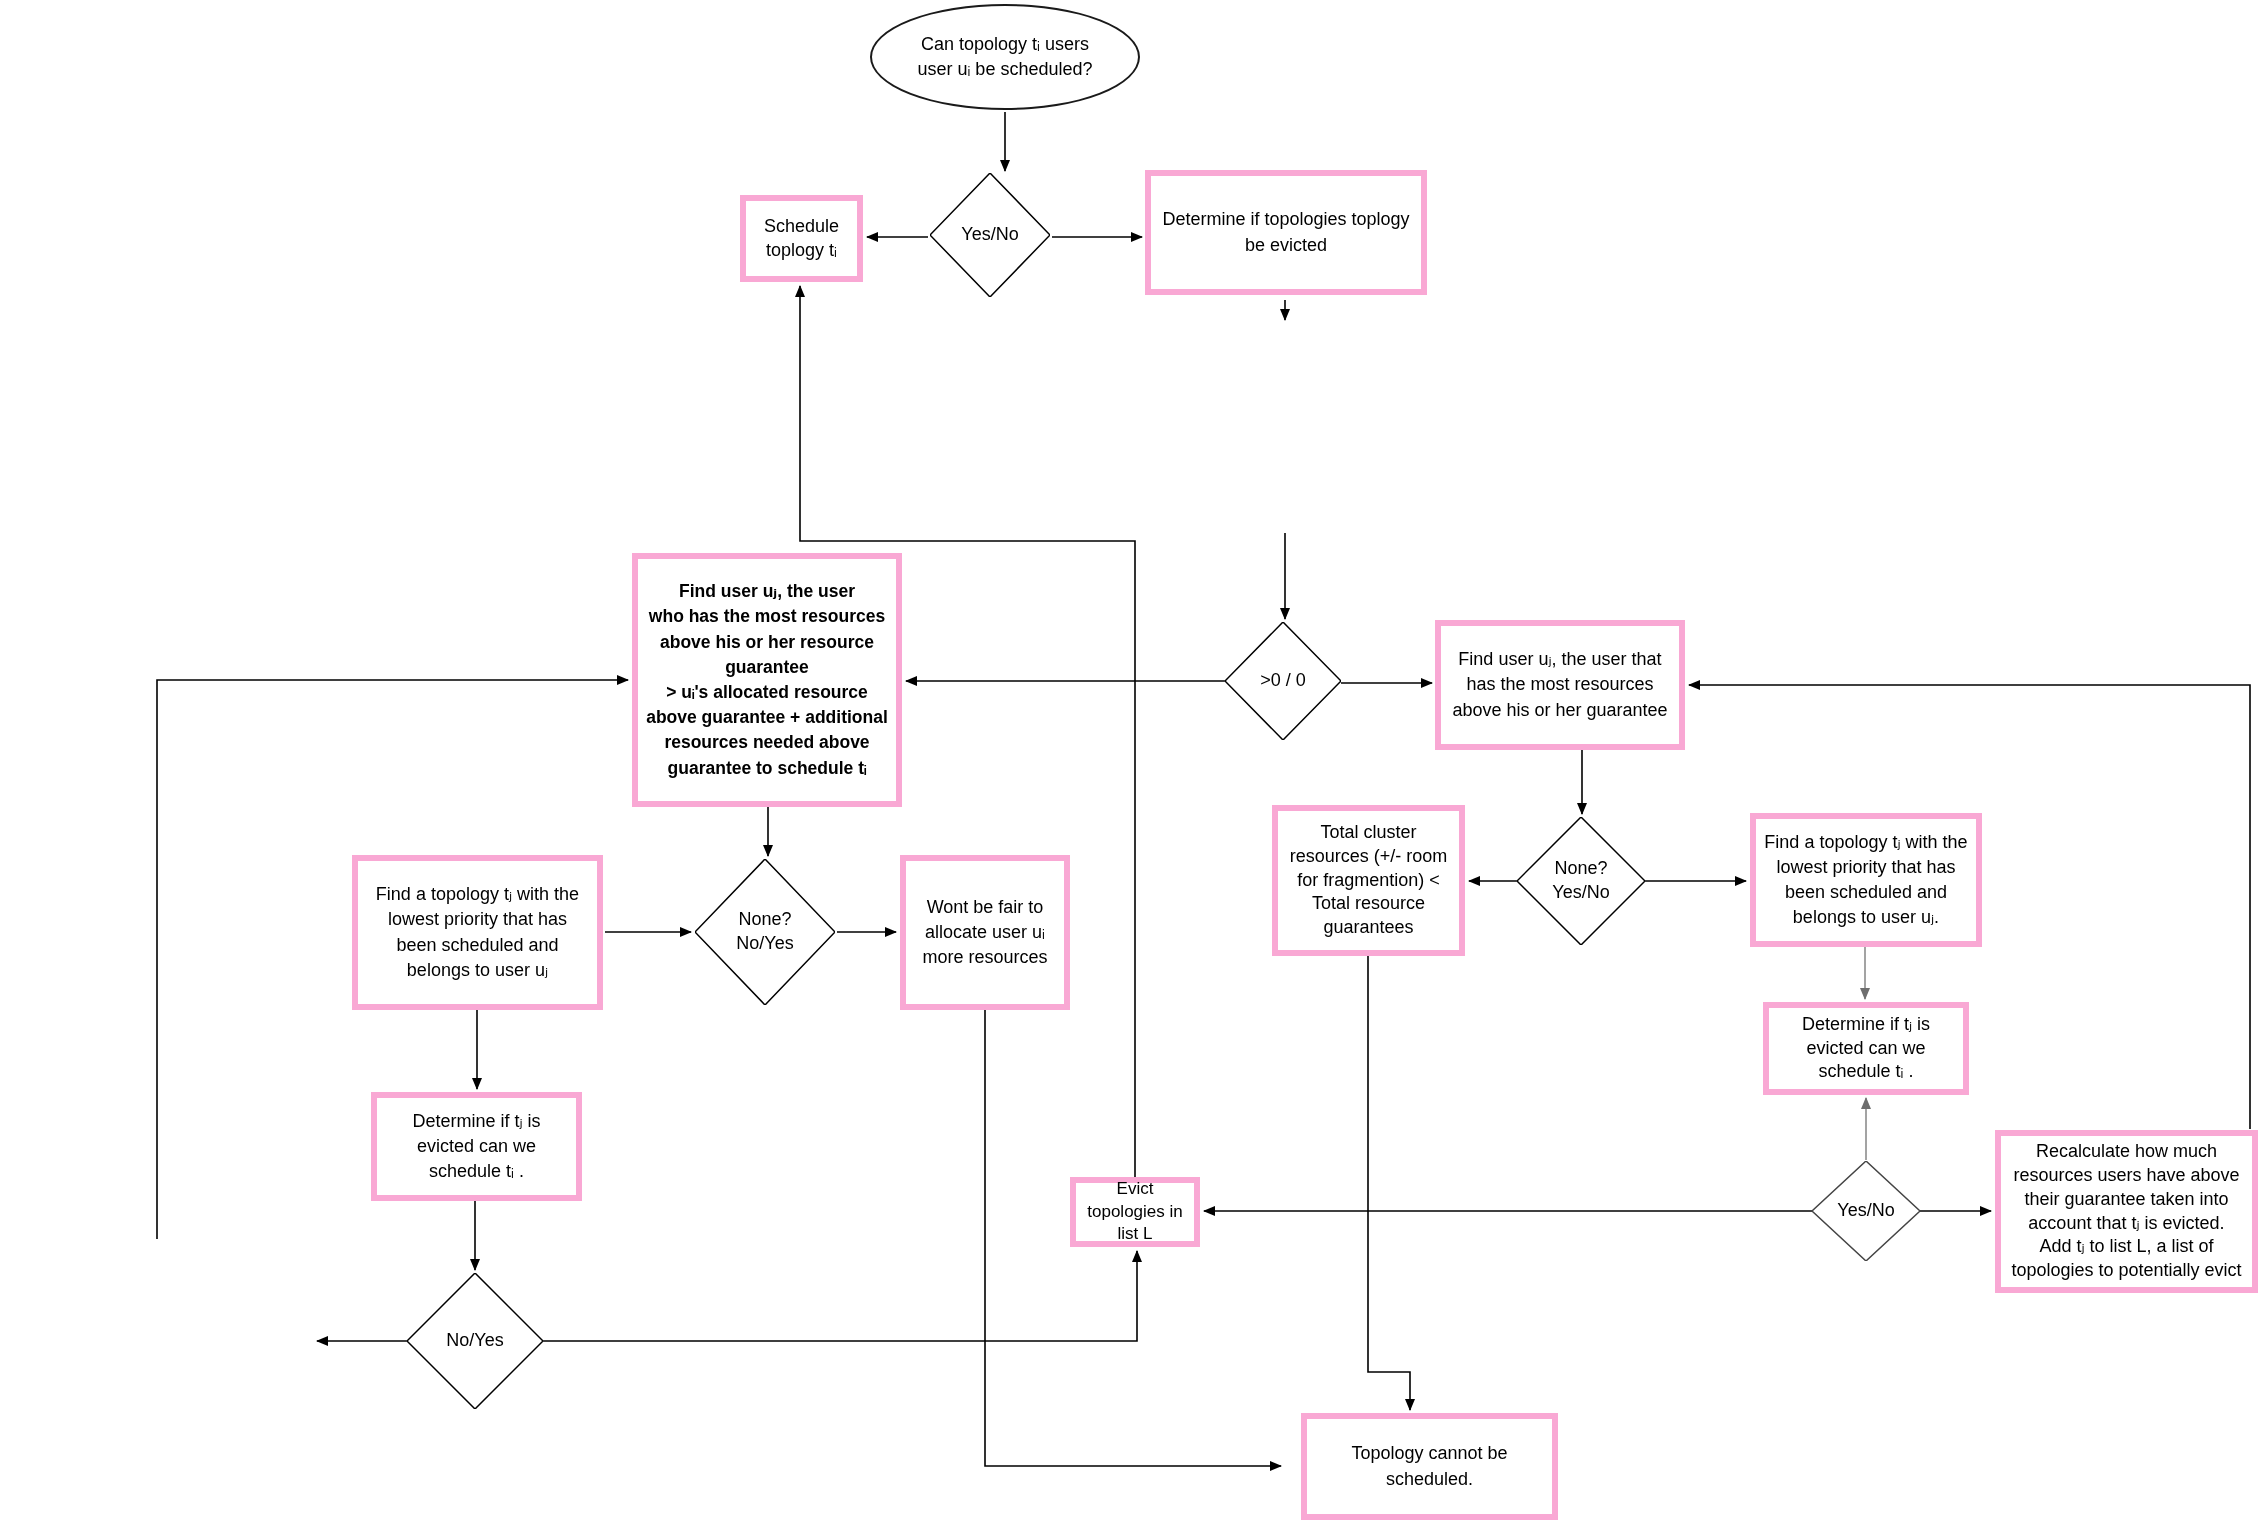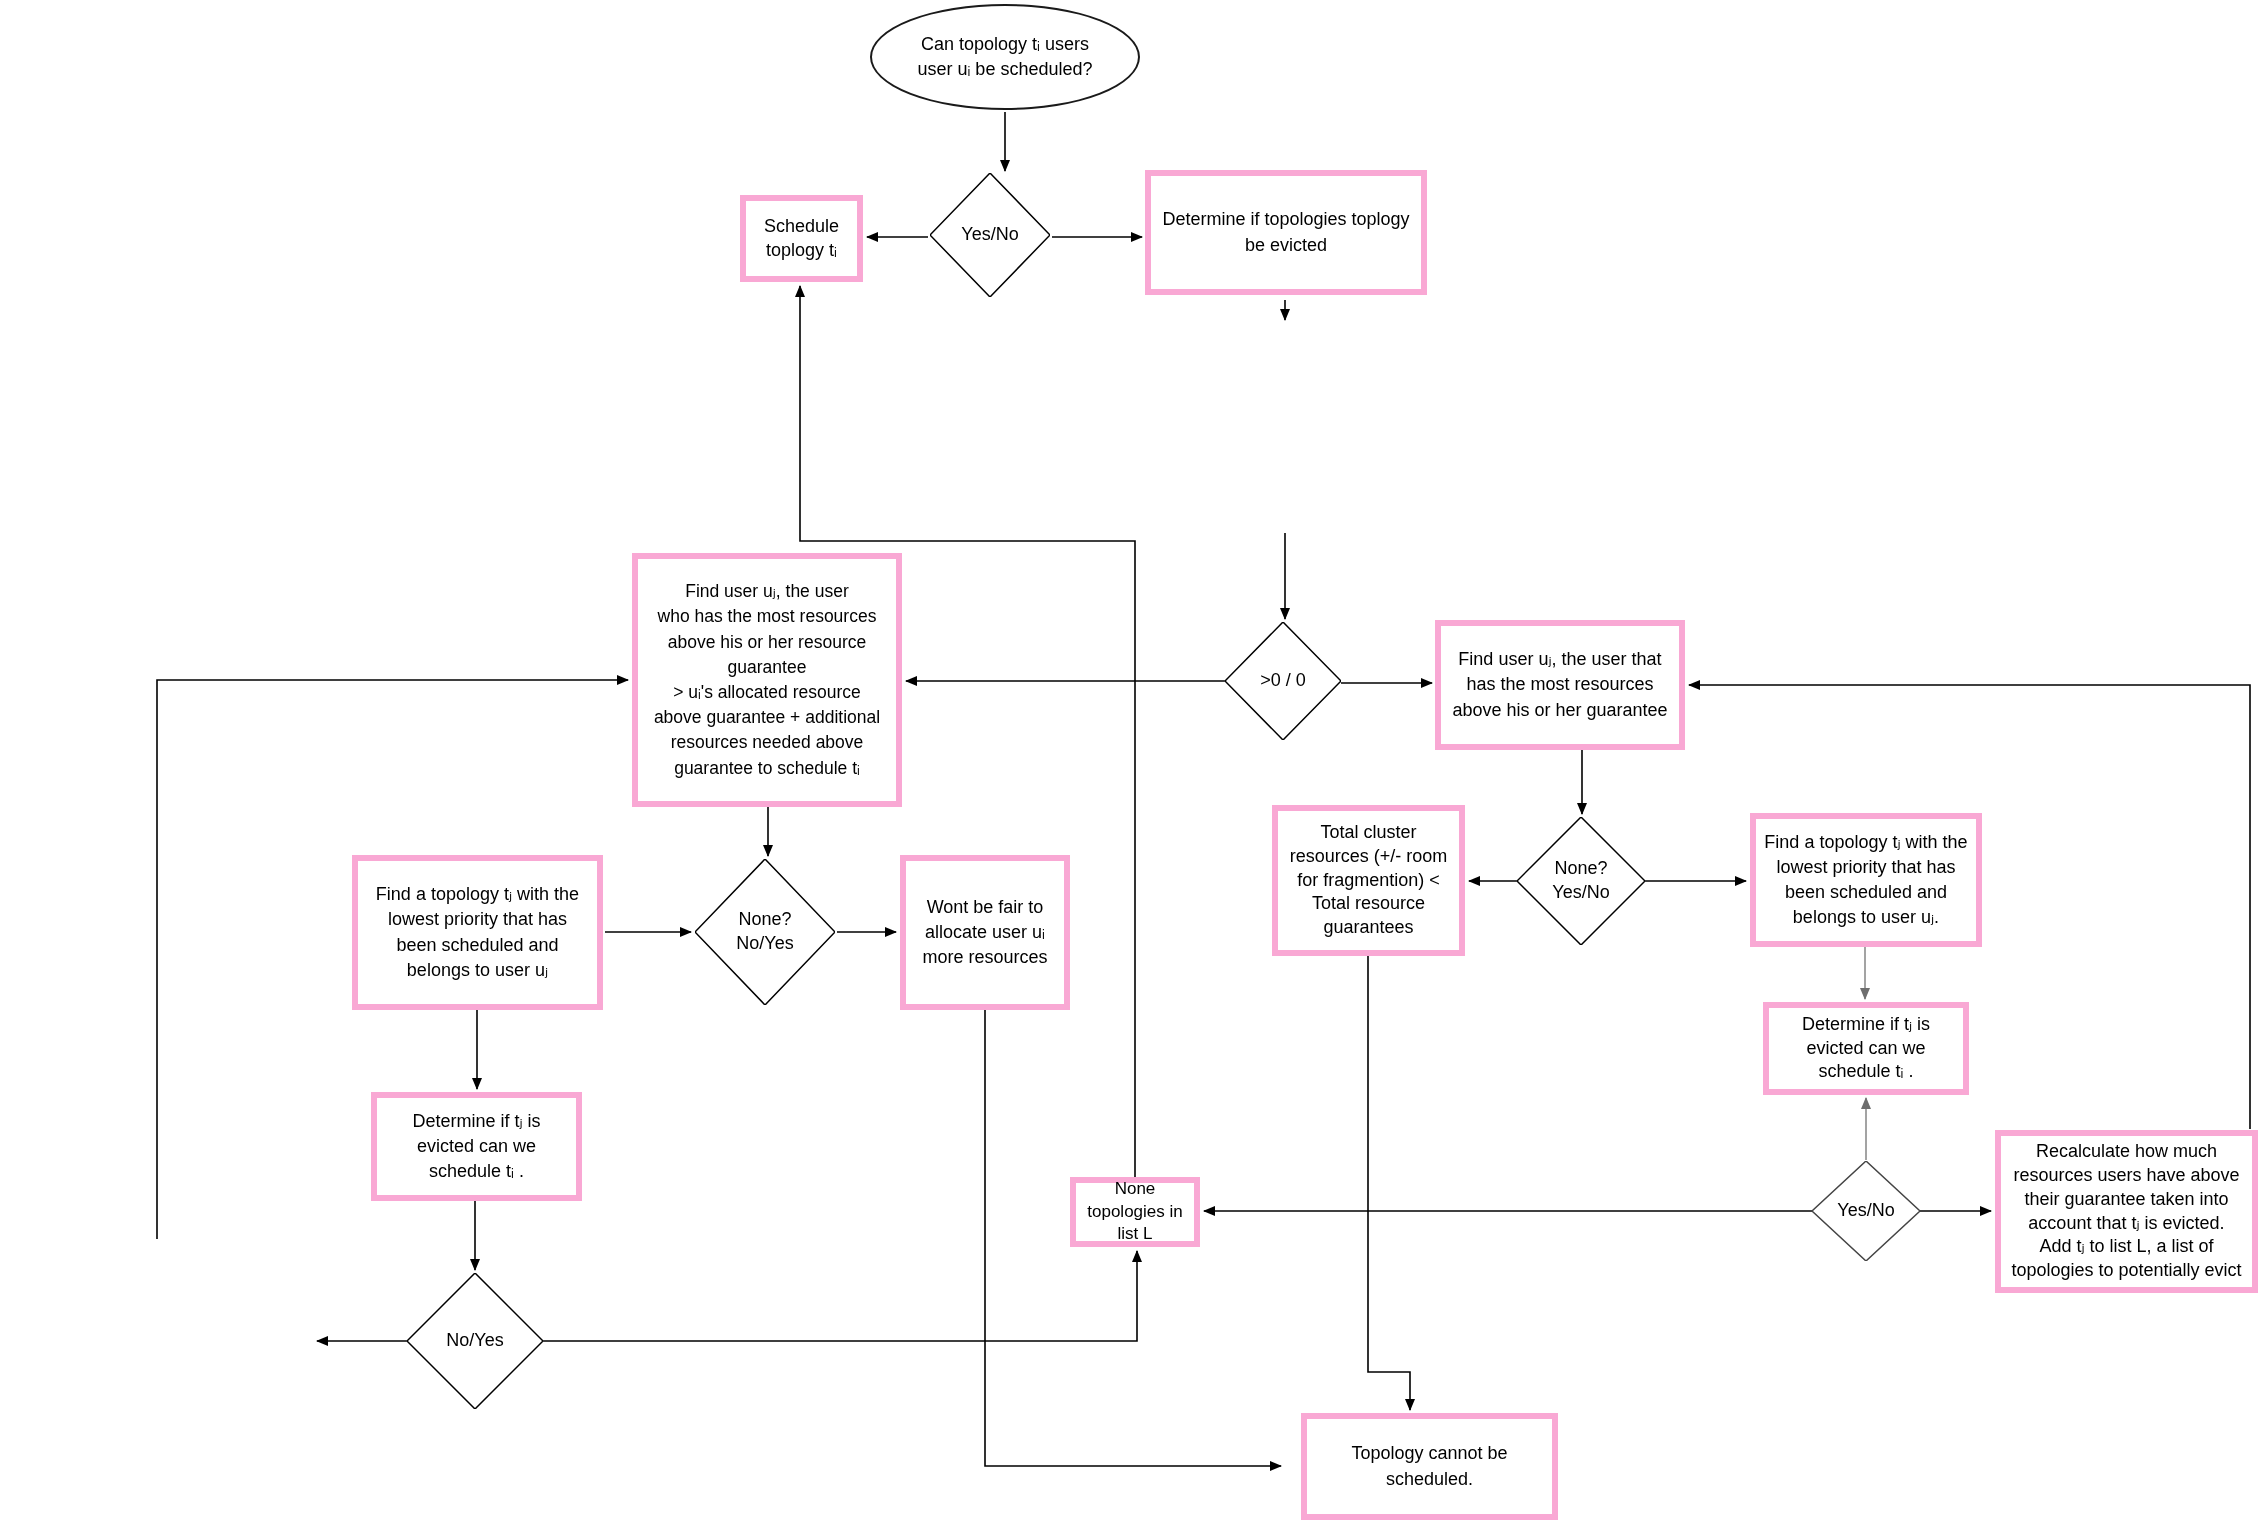--- a/index.html
+++ b/index.html
@@ -21,21 +21,21 @@
     font-size:18px;
   }
   .rect{border:6px solid #f9a8d4;background:#fff;}
   .ellipse{border:2px solid #1a1a1a;border-radius:50%;background:#fff;}
   .ellipse-thin{border:1px solid #555;}
   .diamond{background:transparent;}
   .diamond svg{position:absolute;left:0;top:0;width:100%;height:100%;}
   .diamond .dlabel{position:relative;z-index:2;}
   .lh-tight{line-height:1.32;}
   .fs17{font-size:17px;}
-  .fs175{font-size:17.5px;line-height:1.44;}
+  .fs175{font-size:17.5px;line-height:1.44;font-weight:bold;}
   .fs185{font-size:18.5px;line-height:1.5;}
   .fs19{font-size:19px;line-height:1.52;}
   .pad{padding:2px 6px;}
   polyline,line{fill:none;stroke:#000;stroke-width:1.6px;}
   .gray-edge{stroke:#8c8c8c;}
 </style>
 </head>
 <body>
 
 <div id="flowchart-canvas">
@@ -155,21 +155,21 @@
   <div class="node rect lh-tight" style="left:1995px;top:1130px;width:263px;height:163px;">
     <div>Recalculate how much
 resources users have above
 their guarantee taken into
 account that tⱼ is evicted.
 Add tⱼ to list L, a list of
 topologies to potentially evict</div>
   </div>
 
   <div class="node rect fs17 lh-tight" style="left:1070px;top:1177px;width:130px;height:70px;">
-    <div>None
+    <div>Evict
 topologies in
 list L</div>
   </div>
 
   <div class="node rect" style="left:1285px;top:1413px;width:257px;height:107px;margin-left:16px;">
     <div>Topology cannot be
 scheduled.</div>
   </div>
 
   <div class="node diamond" style="left:930px;top:173px;width:120px;height:124px;">

